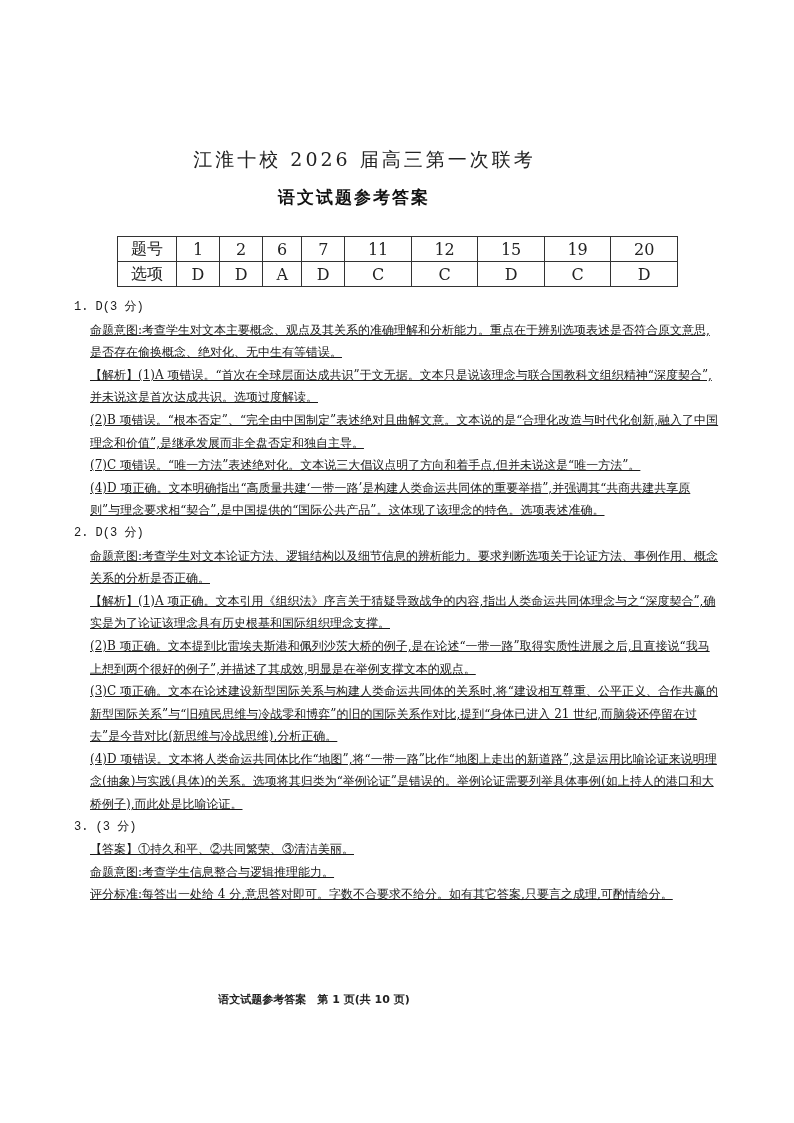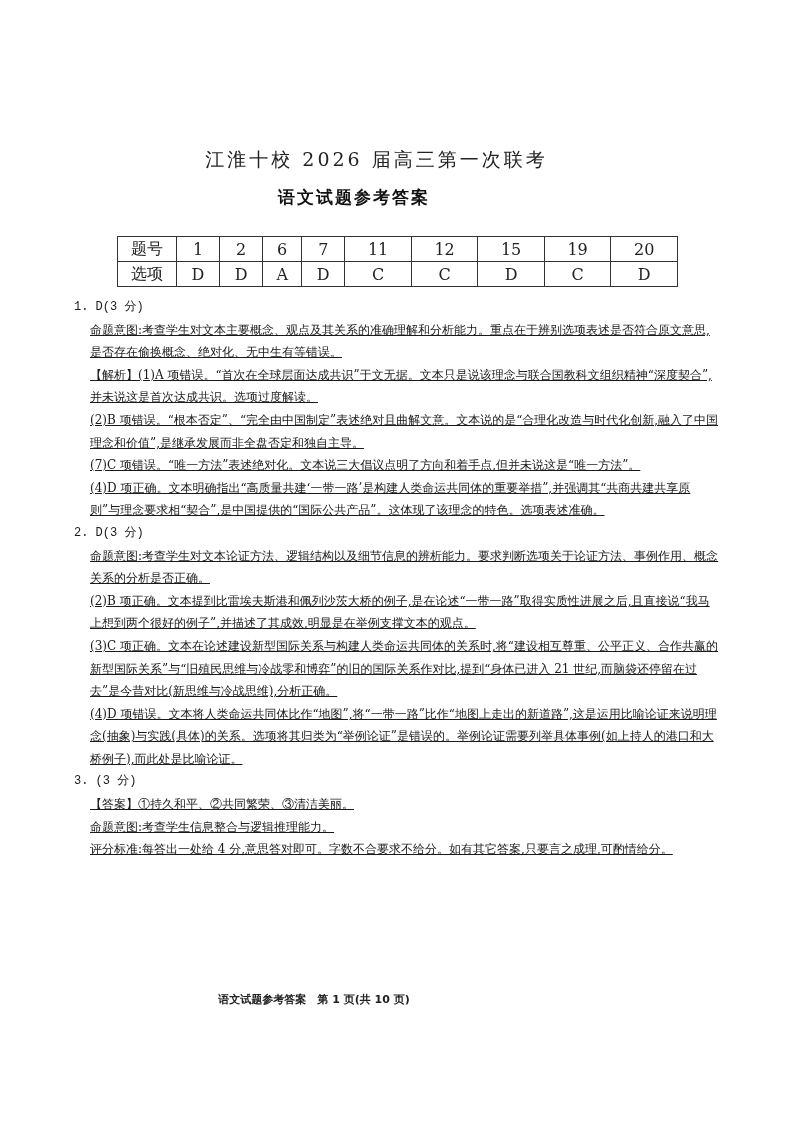--- a/index.html
+++ b/index.html
@@ -1,19 +1,19 @@
 <!DOCTYPE html>
 <html><head>
 <meta charset="utf-8">
 <style>
   html, body { margin: 0; padding: 0; background: #ffffff; }
   body { width: 794px; height: 1123px; position: relative; overflow: hidden;
          font-family: "DejaVu Serif", "Liberation Serif", serif; color: #1a1a1a; }
   .title { position: absolute; top: 147px; left: 0; width: 729px; text-align: center;
-           font-size: 19px; letter-spacing: 3px; font-weight: normal; color: #222; margin-left: 12px; }
+           font-size: 19px; letter-spacing: 3px; font-weight: normal; color: #222; }
   .subtitle { position: absolute; top: 186px; left: 0; width: 708px; text-align: center;
               font-size: 17px; font-weight: bold; letter-spacing: 2px; font-family: "DejaVu Sans", sans-serif; color: #111; }
   table.answers { position: absolute; top: 236px; left: 117px; width: 561px; border-collapse: collapse;
                   font-size: 16px; }
   table.answers td { border: 1px solid #333; height: 24px; text-align: center; padding: 0; color: #222; }
   table.answers td.head { width: 58px; }
   .content { position: absolute; top: 296px; left: 80px; width: 640px; font-size: 12px; line-height: 22.6px; }
   .qnum { margin-left: -6px; font-family: Liberation Mono, monospace; }
   .para { text-indent: 0; margin: 0; padding-left: 10px; text-decoration: underline; }
   .para p { margin: 0; }
@@ -63,20 +63,21 @@
       <p>【解析】(1)A 项错误。“首次在全球层面达成共识”于文无据。文本只是说该理念与联合国教科文组织精神“深度契合”,并未说这是首次达成共识。选项过度解读。</p>
       <p>(2)B 项错误。“根本否定”、“完全由中国制定”表述绝对且曲解文意。文本说的是“合理化改造与时代化创新,融入了中国理念和价值”,是继承发展而非全盘否定和独自主导。</p>
       <p>(7)C 项错误。“唯一方法”表述绝对化。文本说三大倡议点明了方向和着手点,但并未说这是“唯一方法”。</p>
       <p>(4)D 项正确。文本明确指出“高质量共建‘一带一路’是构建人类命运共同体的重要举措”,并强调其“共商共建共享原则”与理念要求相“契合”,是中国提供的“国际公共产品”。这体现了该理念的特色。选项表述准确。</p>
     </div>
   </div>
   <div>
     <div class="qnum">2. D(3 分)</div>
     <div class="para">
       <p>命题意图:考查学生对文本论证方法、逻辑结构以及细节信息的辨析能力。要求判断选项关于论证方法、事例作用、概念关系的分析是否正确。</p>
+      <p>【解析】(1)A 项正确。文本引用《组织法》序言关于猜疑导致战争的内容,指出人类命运共同体理念与之“深度契合”,确实是为了论证该理念具有历史根基和国际组织理念支撑。</p>
       <p>(2)B 项正确。文本提到比雷埃夫斯港和佩列沙茨大桥的例子,是在论述“一带一路”取得实质性进展之后,且直接说“我马上想到两个很好的例子”,并描述了其成效,明显是在举例支撑文本的观点。</p>
       <p>(3)C 项正确。文本在论述建设新型国际关系与构建人类命运共同体的关系时,将“建设相互尊重、公平正义、合作共赢的新型国际关系”与“旧殖民思维与冷战零和博弈”的旧的国际关系作对比,提到“身体已进入 21 世纪,而脑袋还停留在过去”是今昔对比(新思维与冷战思维),分析正确。</p>
       <p>(4)D 项错误。文本将人类命运共同体比作“地图”,将“一带一路”比作“地图上走出的新道路”,这是运用比喻论证来说明理念(抽象)与实践(具体)的关系。选项将其归类为“举例论证”是错误的。举例论证需要列举具体事例(如上持人的港口和大桥例子),而此处是比喻论证。</p>
     </div>
   </div>
   <div>
     <div class="qnum">3. (3 分)</div>
     <div class="para">
       <p>【答案】①持久和平、②共同繁荣、③清洁美丽。</p>
       <p>命题意图:考查学生信息整合与逻辑推理能力。</p>

